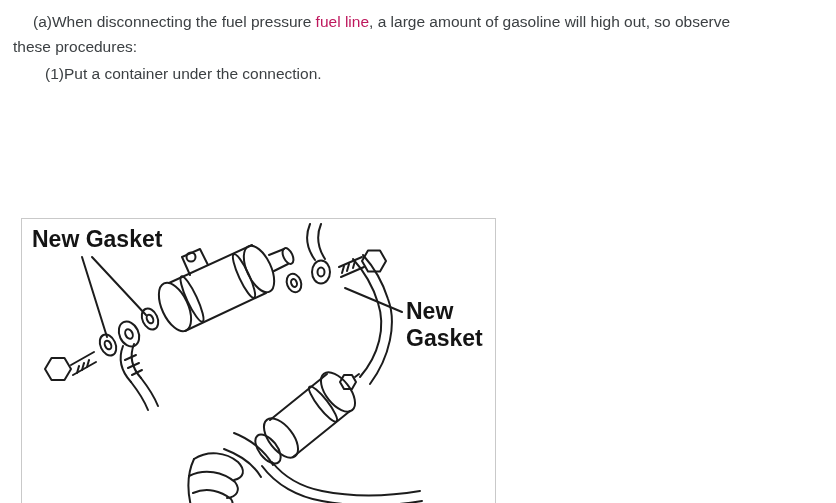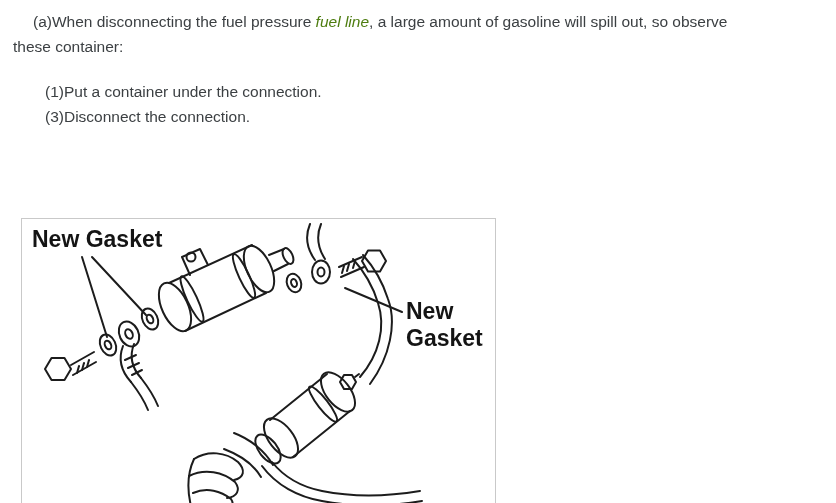--- a/index.html
+++ b/index.html
@@ -7,44 +7,43 @@
     width:836px; height:503px;
     background:#ffffff;
     font-family:"Liberation Sans", sans-serif;
     color:#3c4043;
     position:relative;
     overflow:hidden;
   }
   .doc-text { position:absolute; left:13px; top:9px; font-size:15.5px; }
   .line { line-height:25px; }
   .line1 { text-indent:20px; white-space:nowrap; }
-  .steps { margin-top:20px; margin-left:32px; }
+  .steps { margin-top:2px; margin-left:32px; }
   .step { line-height:25px; white-space:nowrap; }
   a.fuel-link { color:#1a73e8; text-decoration:none; cursor:pointer; }
   figure.diagram {
     position:absolute; left:13px; top:210px;
     width:475px; height:293px; margin:8px;
     border:1px solid #c9c9c9; background:#ffffff;
     box-sizing:border-box;
   }
   figure.diagram svg { display:block; width:473px; height:291px; }
   .fig-label {
     font-family:"Liberation Sans", sans-serif;
     font-weight:bold; font-size:23px; fill:#141414;
   }
 </style>
 </head>
 <body>
 
 <div class="doc-text">
-  <div class="line line1"><span>(a)When disconnecting the fuel pressure </span><a class="fuel-link" style="color: #4d7c0f; font-style: italic;">fuel line</a><span>, a large amount of gasoline will spill out, so observe</span></div>
-  <div class="line">these container:</div>
+  <div class="line line1"><span>(a)When disconnecting the fuel pressure </span><a class="fuel-link" style="color: #be185d;">fuel line</a><span>, a large amount of gasoline will high out, so observe</span></div>
+  <div class="line">these procedures:</div>
   <div class="steps">
     <div class="step">(1)Put a container under the connection.</div>
-    <div class="step">(3)Disconnect the connection.</div>
   </div>
 </div>
 
 <figure class="diagram">
   <svg viewBox="0 0 473 291" xmlns="http://www.w3.org/2000/svg">
     <g stroke="#1c1c1c" stroke-width="2" fill="none" stroke-linecap="round" stroke-linejoin="round">
 
       <g>
         <path d="M60 38 L85 118"></path>
         <path d="M70 38 L124 96"></path>

